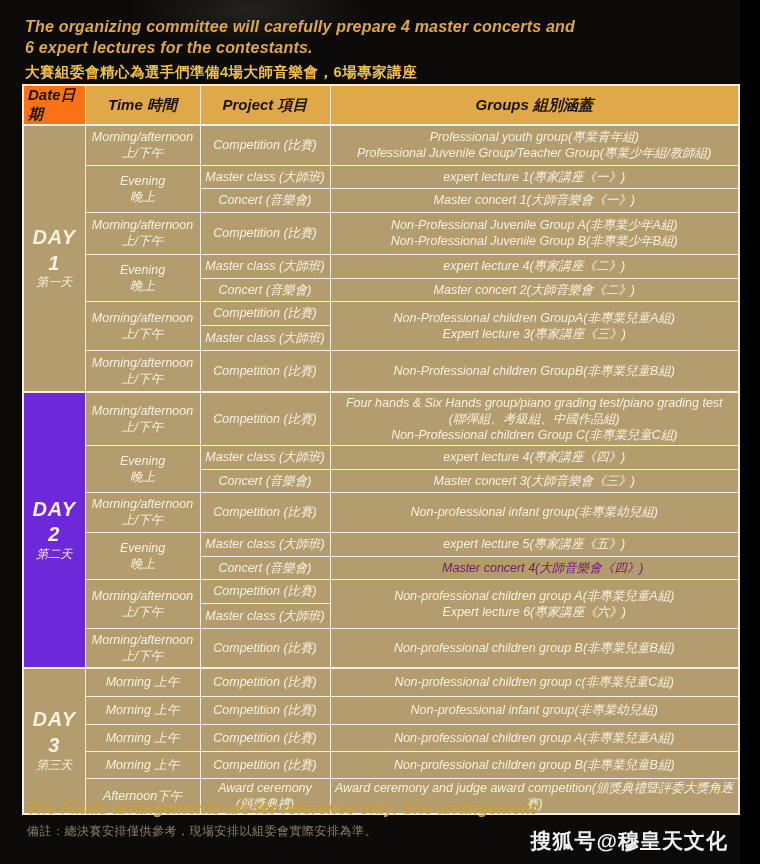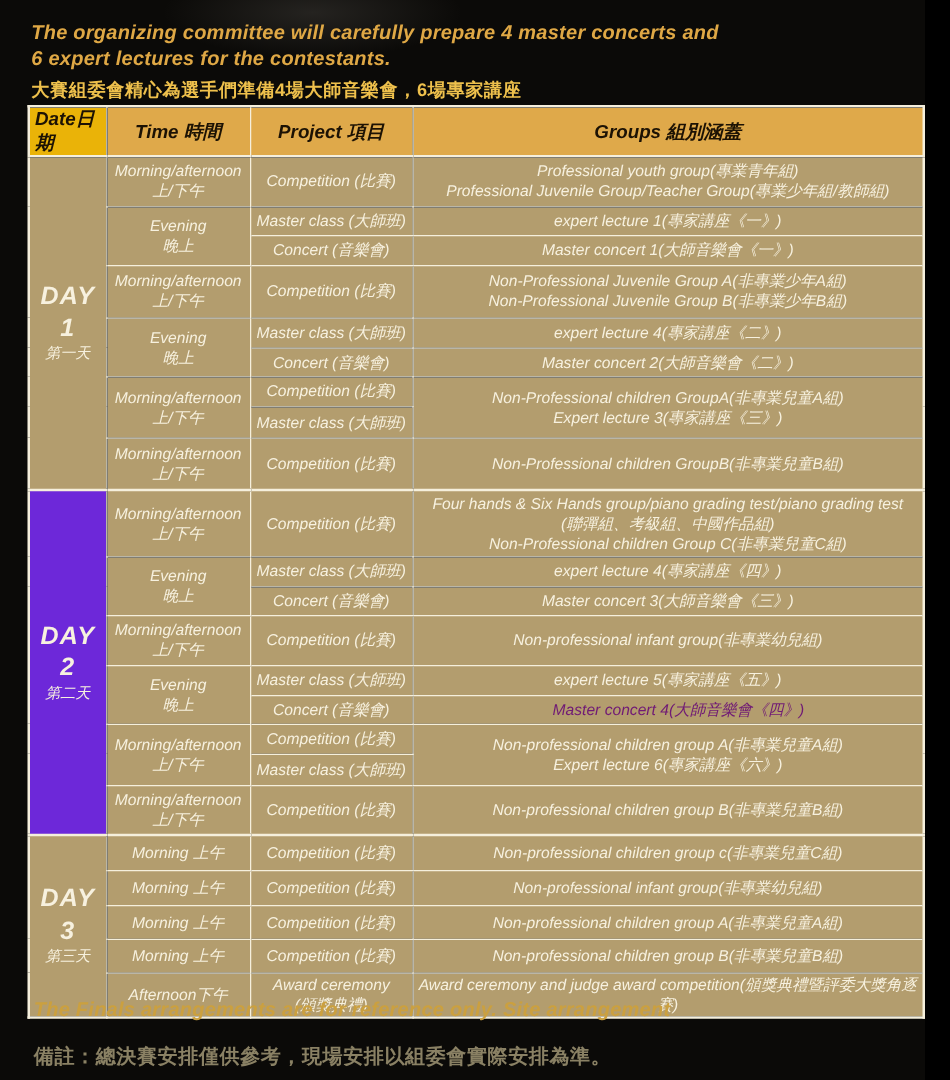--- a/index.html
+++ b/index.html
@@ -49,21 +49,21 @@
   td.c-time{font-size:12.5px;}
   td.c-project{font-size:12.5px;}
   td.c-groups{font-size:12.5px;}
   .line{display:block;}
 
   
   .footer-block{position:absolute;left:27px;top:799px;}
   .footer-en{
     font-style:italic;font-weight:bold;font-size:16px;line-height:19.5px;letter-spacing:.2px;
   }
-  .footer-zh{font-size:16px;margin-top:16px;letter-spacing:.5px;font-weight:bold;}
+  .footer-zh{font-size:12px;margin-top:4px;letter-spacing:.5px;}
   .watermark{
     position:absolute;right:12px;top:827px;
     font-size:21px;font-weight:bold;letter-spacing:1px;
   }
 </style>
 </head>
 <body>
 
 <div class="page" style="background: rgb(11, 10, 8);">
 
@@ -75,21 +75,21 @@
 
   <table class="sched">
     <colgroup>
         <col style="width: 62px;">
         <col style="width: 115px;">
         <col style="width: 130px;">
         <col style="width: 409px;">
       </colgroup>
     <thead>
       <tr>
-          <th class="first" style="background: #eab308; color: rgb(28, 18, 4); border-color: rgb(245, 239, 220);">Date日期</th>
+          <th class="first" style="background: #f97316; color: rgb(28, 18, 4); border-color: rgb(245, 239, 220);">Date日期</th>
           <th style="background: rgb(223, 169, 74); color: rgb(28, 18, 4); border-color: rgb(245, 239, 220);">Time 時間</th>
           <th style="background: rgb(223, 169, 74); color: rgb(28, 18, 4); border-color: rgb(245, 239, 220);">Project 項目</th>
           <th style="background: rgb(223, 169, 74); color: rgb(28, 18, 4); border-color: rgb(245, 239, 220);">Groups 組別涵蓋</th>
         </tr>
     </thead>
     <tbody>
         <tr class="day-start" style="height: 40px;">
           <td class="c-day" rowspan="9" style="background: rgb(179, 157, 110); color: rgb(247, 241, 223); border-color: rgb(245, 239, 220);">
             <span class="line">DAY 1</span>
             <span class="line">第一天</span>
@@ -350,14 +350,15 @@
           </td>
         </tr>
       </tbody>
   </table>
 
   <div class="footer-block">
     <div class="footer-en" style="color: rgb(203, 160, 63);">The Finals arrangements are for reference only. Site arrangement</div>
     <div class="footer-zh" style="color: rgb(138, 129, 100);">備註：總決賽安排僅供參考，現場安排以組委會實際安排為準。</div>
   </div>
 
+  <div class="watermark" style="color: rgb(240, 240, 240);">搜狐号@穆皇天文化</div>
 
 </div>
 
 </body></html>

